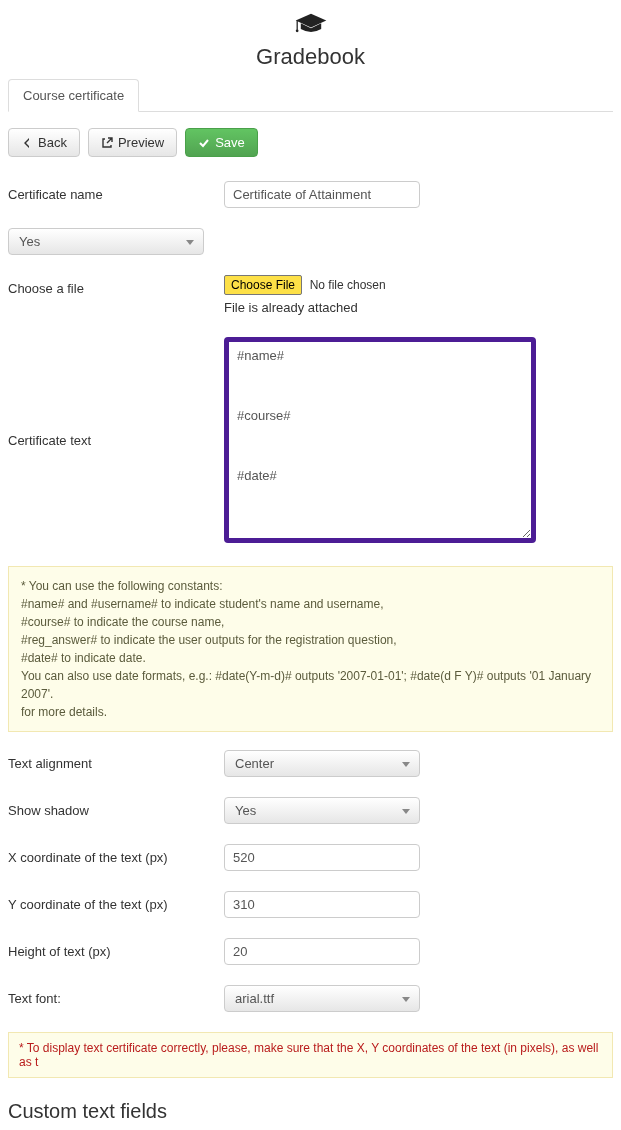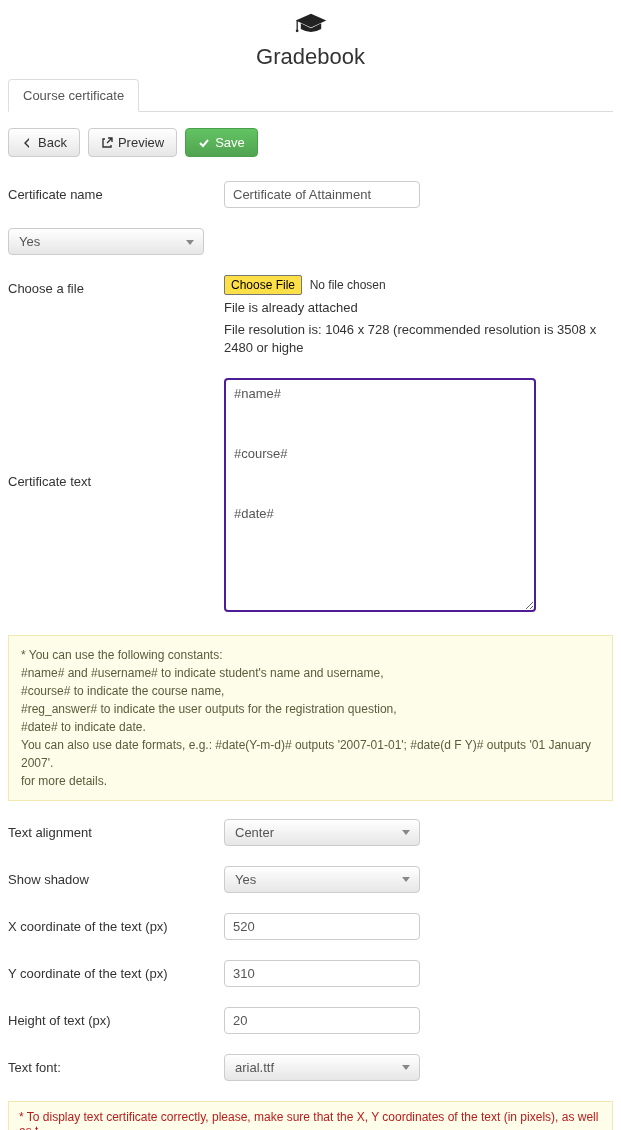--- a/index.html
+++ b/index.html
@@ -120,23 +120,23 @@
 .file-row .native-file {
   display: inline-block;
 }
 .file-help {
   margin-top: 4px;
   color: #333;
   line-height: 1.4;
 }
 .textarea {
   width: 312px;
-  height: 234px;
+  height: 206px;
   padding: 6px 8px;
-  border: 2px solid #4c1d95;
+  border: 5px solid #4c1d95;
   border-radius: 4px;
   font-size: 13px;
   color: #555;
   font-family: Arial, Helvetica, sans-serif;
   resize: both;
   white-space: pre-wrap;
 }
 .info-box {
   border: 1px solid #f2e8b2;
   background: #fefde9;
@@ -223,21 +223,20 @@
 </div>
 
 <div class="form-row file-row">
   <div class="form-label">Choose a file</div>
   <div class="form-control">
     <span class="native-file">
       <button style="font-size:12px;padding:2px 6px;border:1px solid #777;background:#fde047;border-radius:2px">Choose File</button>
       <span style="font-size:12px;margin-left:4px">No file chosen</span>
     </span>
     <div class="file-help">File is already attached</div>
-    <div class="file-help">File resolution is: 1046 x 728 (recommended resolution is 3508 x 2480 or highe</div>
   </div>
 </div>
 
 <div class="form-row">
   <div class="form-label" style="padding-top:96px">Certificate text</div>
   <div class="form-control">
     <textarea class="textarea" style="">#name#
 
 
 

